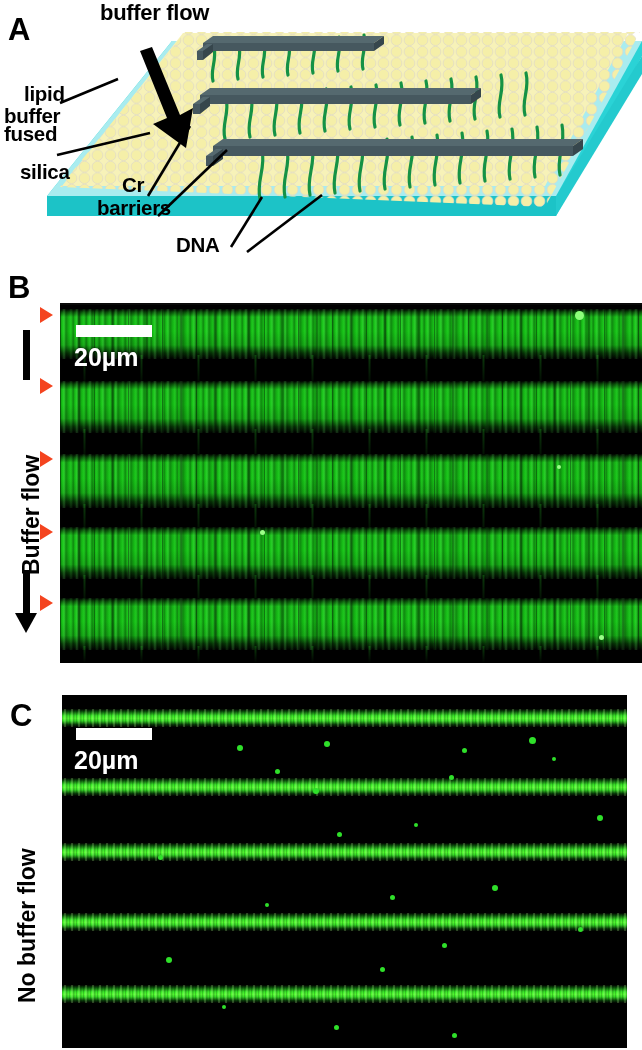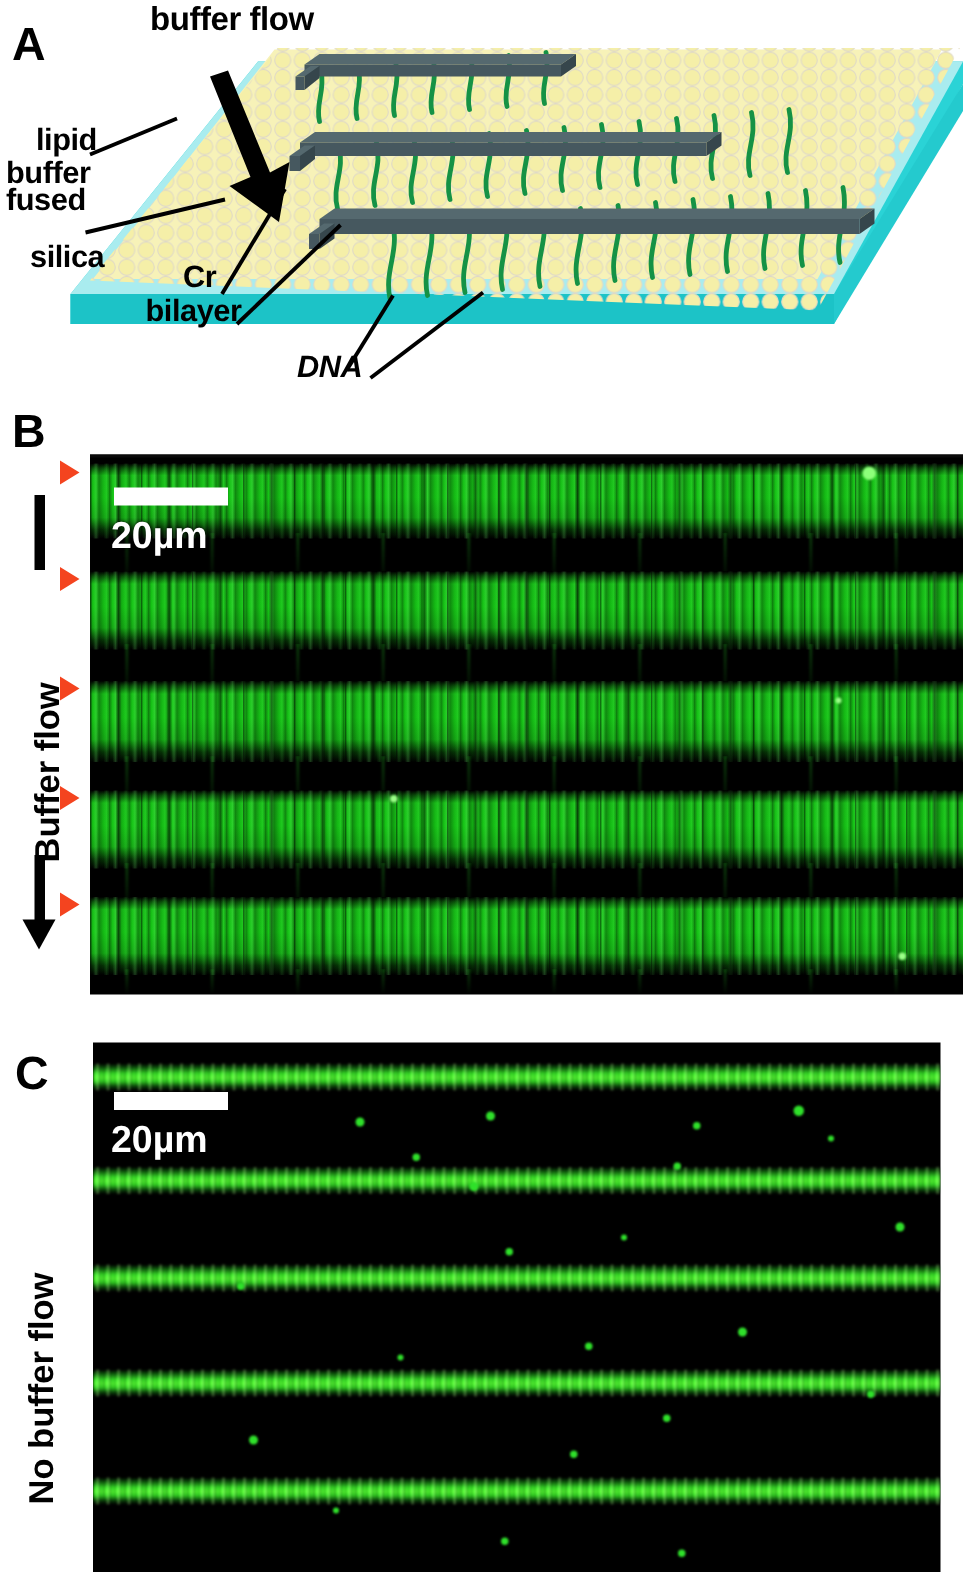--- a/index.html
+++ b/index.html
@@ -262,23 +262,23 @@
 
     <div class="anno" style="left:100px;top:2px;font-size:22px;">buffer flow</div>
 
     <div class="anno" style="left:4px;top:84px;margin-left:20px;">lipid</div>
     <div class="anno" style="left:4px;top:106px;">buffer</div>
 
     <div class="anno" style="left:4px;top:124px;">fused</div>
     <div class="anno" style="left:20px;top:162px;">silica</div>
 
     <div class="anno" style="left:122px;top:175px;">Cr</div>
-    <div class="anno" style="left:97px;top:198px;">bilayer</div>
-
-    <div class="anno" style="left:198px;top:235px;font-style:italic;">DNA</div>
+    <div class="anno" style="left:97px;top:198px;">barriers</div>
+
+    <div class="anno" style="left:176px;top:235px;">DNA</div>
   </div>
 
   <div class="panel-letter" style="left:8px;top:272px;">B</div>
 
   <div>
     <div class="flowline" style="left:23px;top:330px;width:7px;height:50px;"></div>
     <div class="vert-label" style="left:18px;top:575px;transform:rotate(-90deg);font-size:23px;">Buffer flow</div>
     <div class="flowline" style="left:23px;top:570px;width:7px;height:45px;"></div>
     <div class="flowtip" style="left:15px;top:613px;"></div>
   </div>

